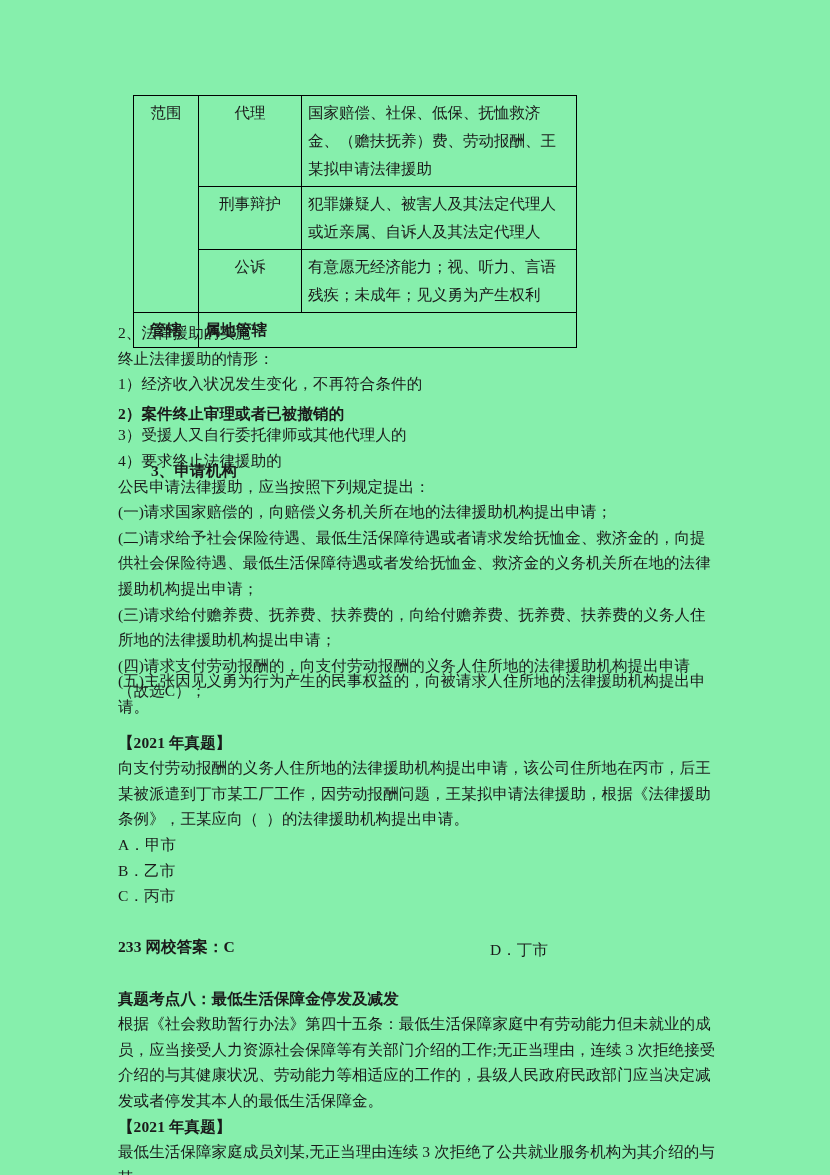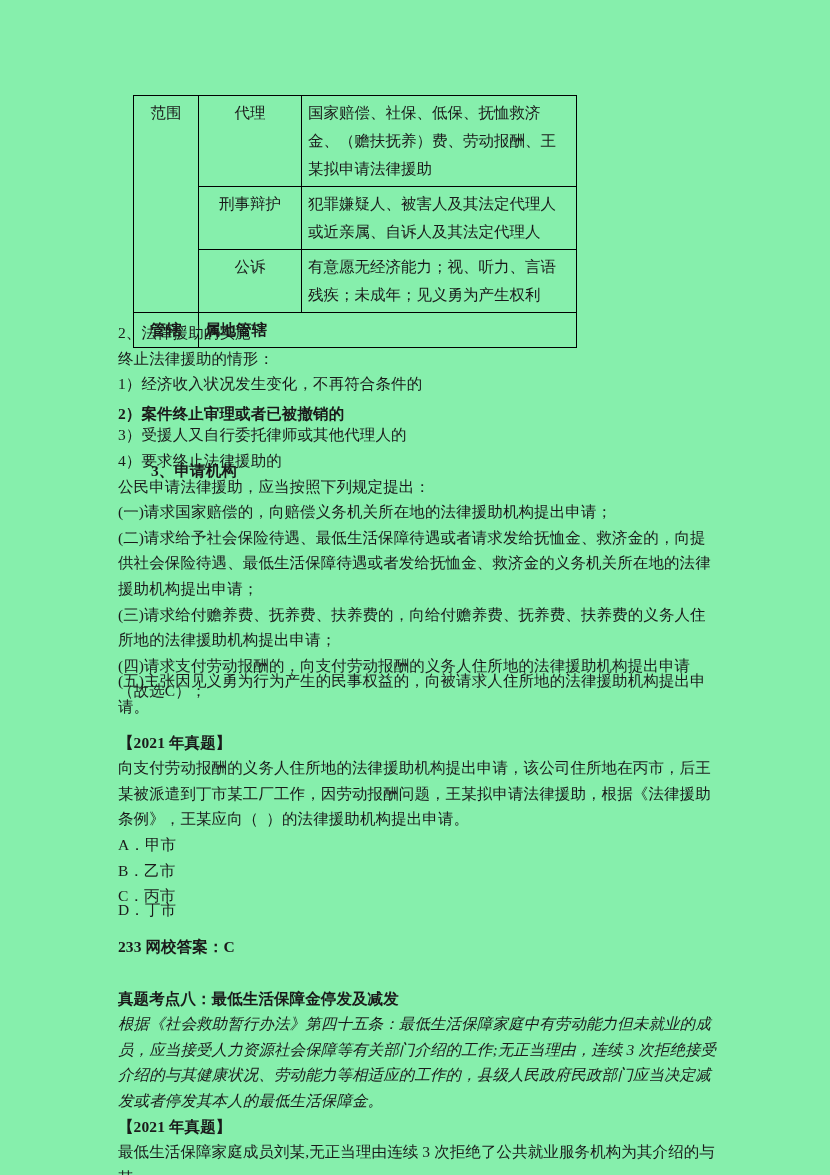--- a/index.html
+++ b/index.html
@@ -113,25 +113,25 @@
 
   <div class="txt w-wide" style="top:668px;">(五)主张因见义勇为行为产生的民事权益的，向被请求人住所地的法律援助机构提出申请。</div>
 
   <div class="txt w-wide bold" style="top:729.6px;">【2021 年真题】</div>
 
   <div class="txt w-wide" style="top:755.2px;">向支付劳动报酬的义务人住所地的法律援助机构提出申请，该公司住所地在丙市，后王某被派遣到丁市某工厂工作，因劳动报酬问题，王某拟申请法律援助，根据《法律援助条例》，王某应向（  ）的法律援助机构提出申请。</div>
 
   <div class="txt w-narrow" style="top:832px;">A．甲市</div>
   <div class="txt w-narrow" style="top:857.6px;">B．乙市</div>
   <div class="txt w-narrow" style="top:883.2px;">C．丙市</div>
-  <div class="txt w-narrow" style="top:897px;">D．丁市</div>
+  <div class="txt w-narrow" style="top:937px;text-align:right;">D．丁市</div>
 
   <div class="txt w-narrow semibold" style="top:934.4px;">233 网校答案：C</div>
 
   <div class="txt w-wide bold" style="top:985.6px;">真题考点八：最低生活保障金停发及减发</div>
 
-  <div class="txt w-wide" style="top:1011.2px;font-style:italic;">根据《社会救助暂行办法》第四十五条：最低生活保障家庭中有劳动能力但未就业的成员，应当接受人力资源社会保障等有关部门介绍的工作;无正当理由，连续 3 次拒绝接受介绍的与其健康状况、劳动能力等相适应的工作的，县级人民政府民政部门应当决定减发或者停发其本人的最低生活保障金。</div>
+  <div class="txt w-wide" style="top:1011.2px;">根据《社会救助暂行办法》第四十五条：最低生活保障家庭中有劳动能力但未就业的成员，应当接受人力资源社会保障等有关部门介绍的工作;无正当理由，连续 3 次拒绝接受介绍的与其健康状况、劳动能力等相适应的工作的，县级人民政府民政部门应当决定减发或者停发其本人的最低生活保障金。</div>
 
   <div class="txt w-wide bold" style="top:1113.6px;">【2021 年真题】</div>
 
   <div class="txt w-wide" style="top:1139.2px;">最低生活保障家庭成员刘某,无正当理由连续 3 次拒绝了公共就业服务机构为其介绍的与其</div>
 
 </div>
 
 </body></html>

